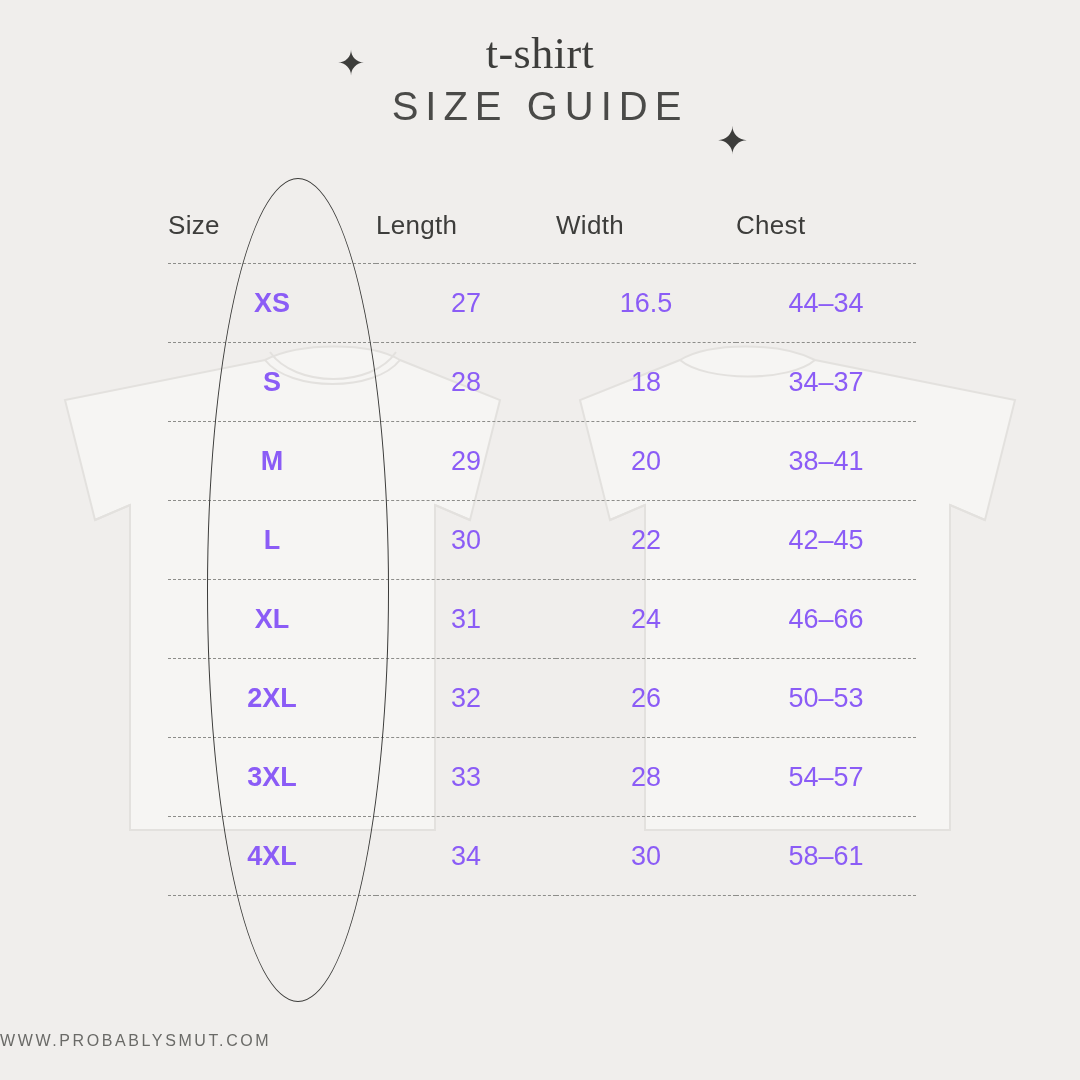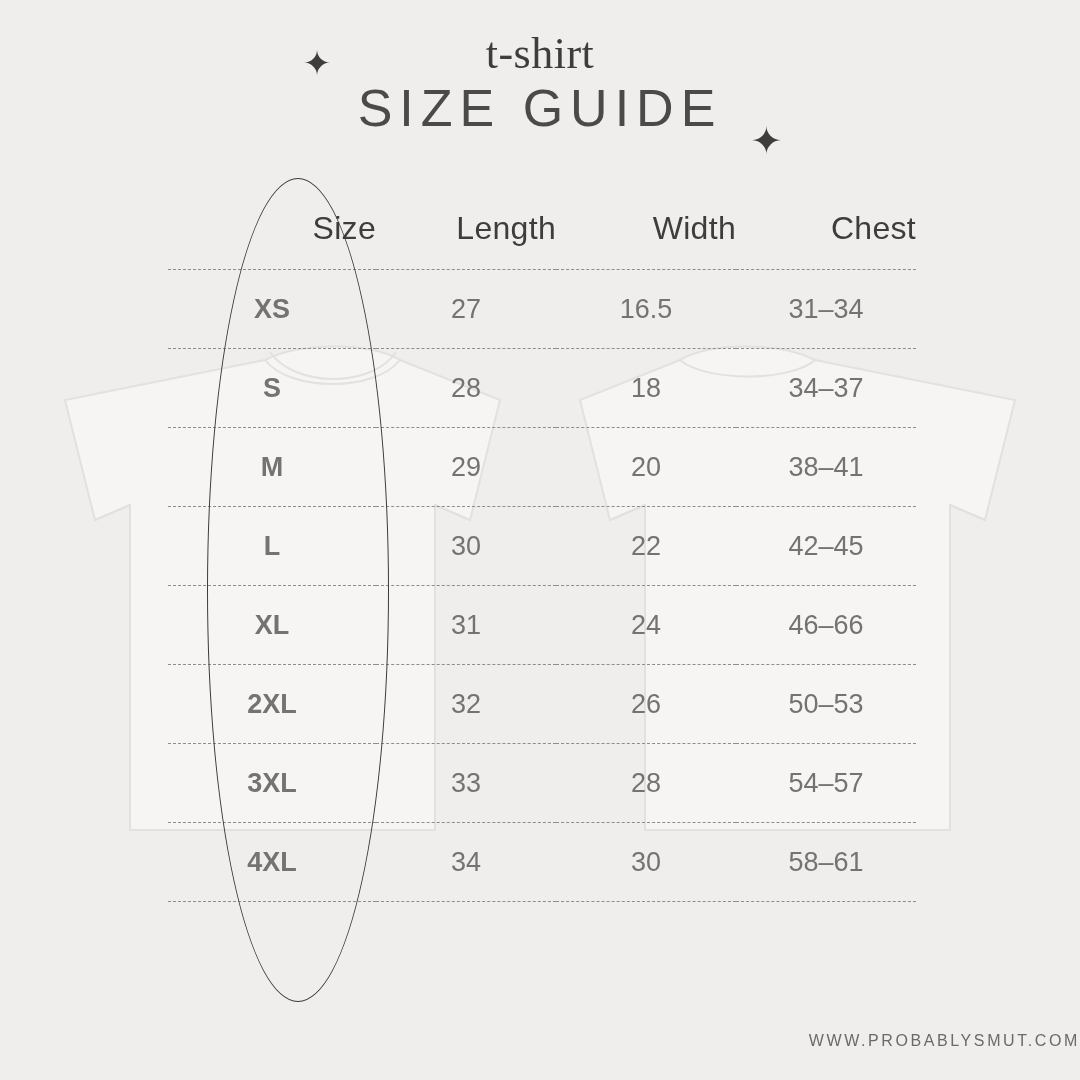--- a/index.html
+++ b/index.html
@@ -46,23 +46,24 @@
   .title {
     font-family: "Liberation Serif", serif;
     font-size: 44px;
     letter-spacing: 0.5px;
     color: #3d3d3b;
     line-height: 1.1;
     font-weight: 400;
   }
   .subtitle {
     font-family: "Liberation Sans", sans-serif;
-    font-size: 52px;
+    font-size: 40px;
     letter-spacing: 7px;
     color: #4a4a48;
+    margin-top: 6px;
     font-weight: 400;
   }
   .spark {
     position: absolute;
     color: #3d3d3b;
     line-height: 1;
     font-family: "DejaVu Sans", sans-serif;
   }
   .spark-left {
     left: -55px;
@@ -87,30 +88,30 @@
     border-collapse: collapse;
     table-layout: fixed;
   }
   table.size-table col.c-size   { width: 208px; }
   table.size-table col.c-length { width: 180px; }
   table.size-table col.c-width  { width: 180px; }
   table.size-table col.c-chest  { width: 180px; }
 
   table.size-table th {
     font-weight: 400;
-    font-size: 32px;
+    font-size: 26px;
     color: #3d3d3b;
     padding: 10px 0 22px 0;
-    text-align: right;
+    text-align: left;
     letter-spacing: 0.3px;
   }
   table.size-table td {
     text-align: center;
     font-size: 27px;
-    color: #737373;
+    color: #8b5cf6;
     padding: 22px 0 22px 0;
     border-top: 1px dashed #8d8d8a;
     height: 34px;
   }
   table.size-table tbody tr:first-child td {
     border-top: 1px dashed #8d8d8a;
   }
   table.size-table tbody tr:last-child td {
     border-bottom: 1px dashed #8d8d8a;
   }
@@ -130,21 +131,21 @@
     border-radius: 50%;
     pointer-events: none;
   }
 
   
   .footer {
     position: absolute;
     left: 0;
     top: 1032px;
     width: 1080px;
-    text-align: right;
+    text-align: left;
     font-size: 16px;
     letter-spacing: 2.6px;
     color: #6a6a67;
   }
 </style>
 </head>
 <body>
 
 <div class="page">
 
@@ -189,21 +190,21 @@
           <th>Length</th>
           <th>Width</th>
           <th>Chest</th>
         </tr>
       </thead>
       <tbody>
         <tr>
           <td class="size-cell">XS</td>
           <td>27</td>
           <td>16.5</td>
-          <td>31–34</td>
+          <td>44–34</td>
         </tr>
         <tr>
           <td class="size-cell">S</td>
           <td>28</td>
           <td>18</td>
           <td>34–37</td>
         </tr>
         <tr>
           <td class="size-cell">M</td>
           <td>29</td>

